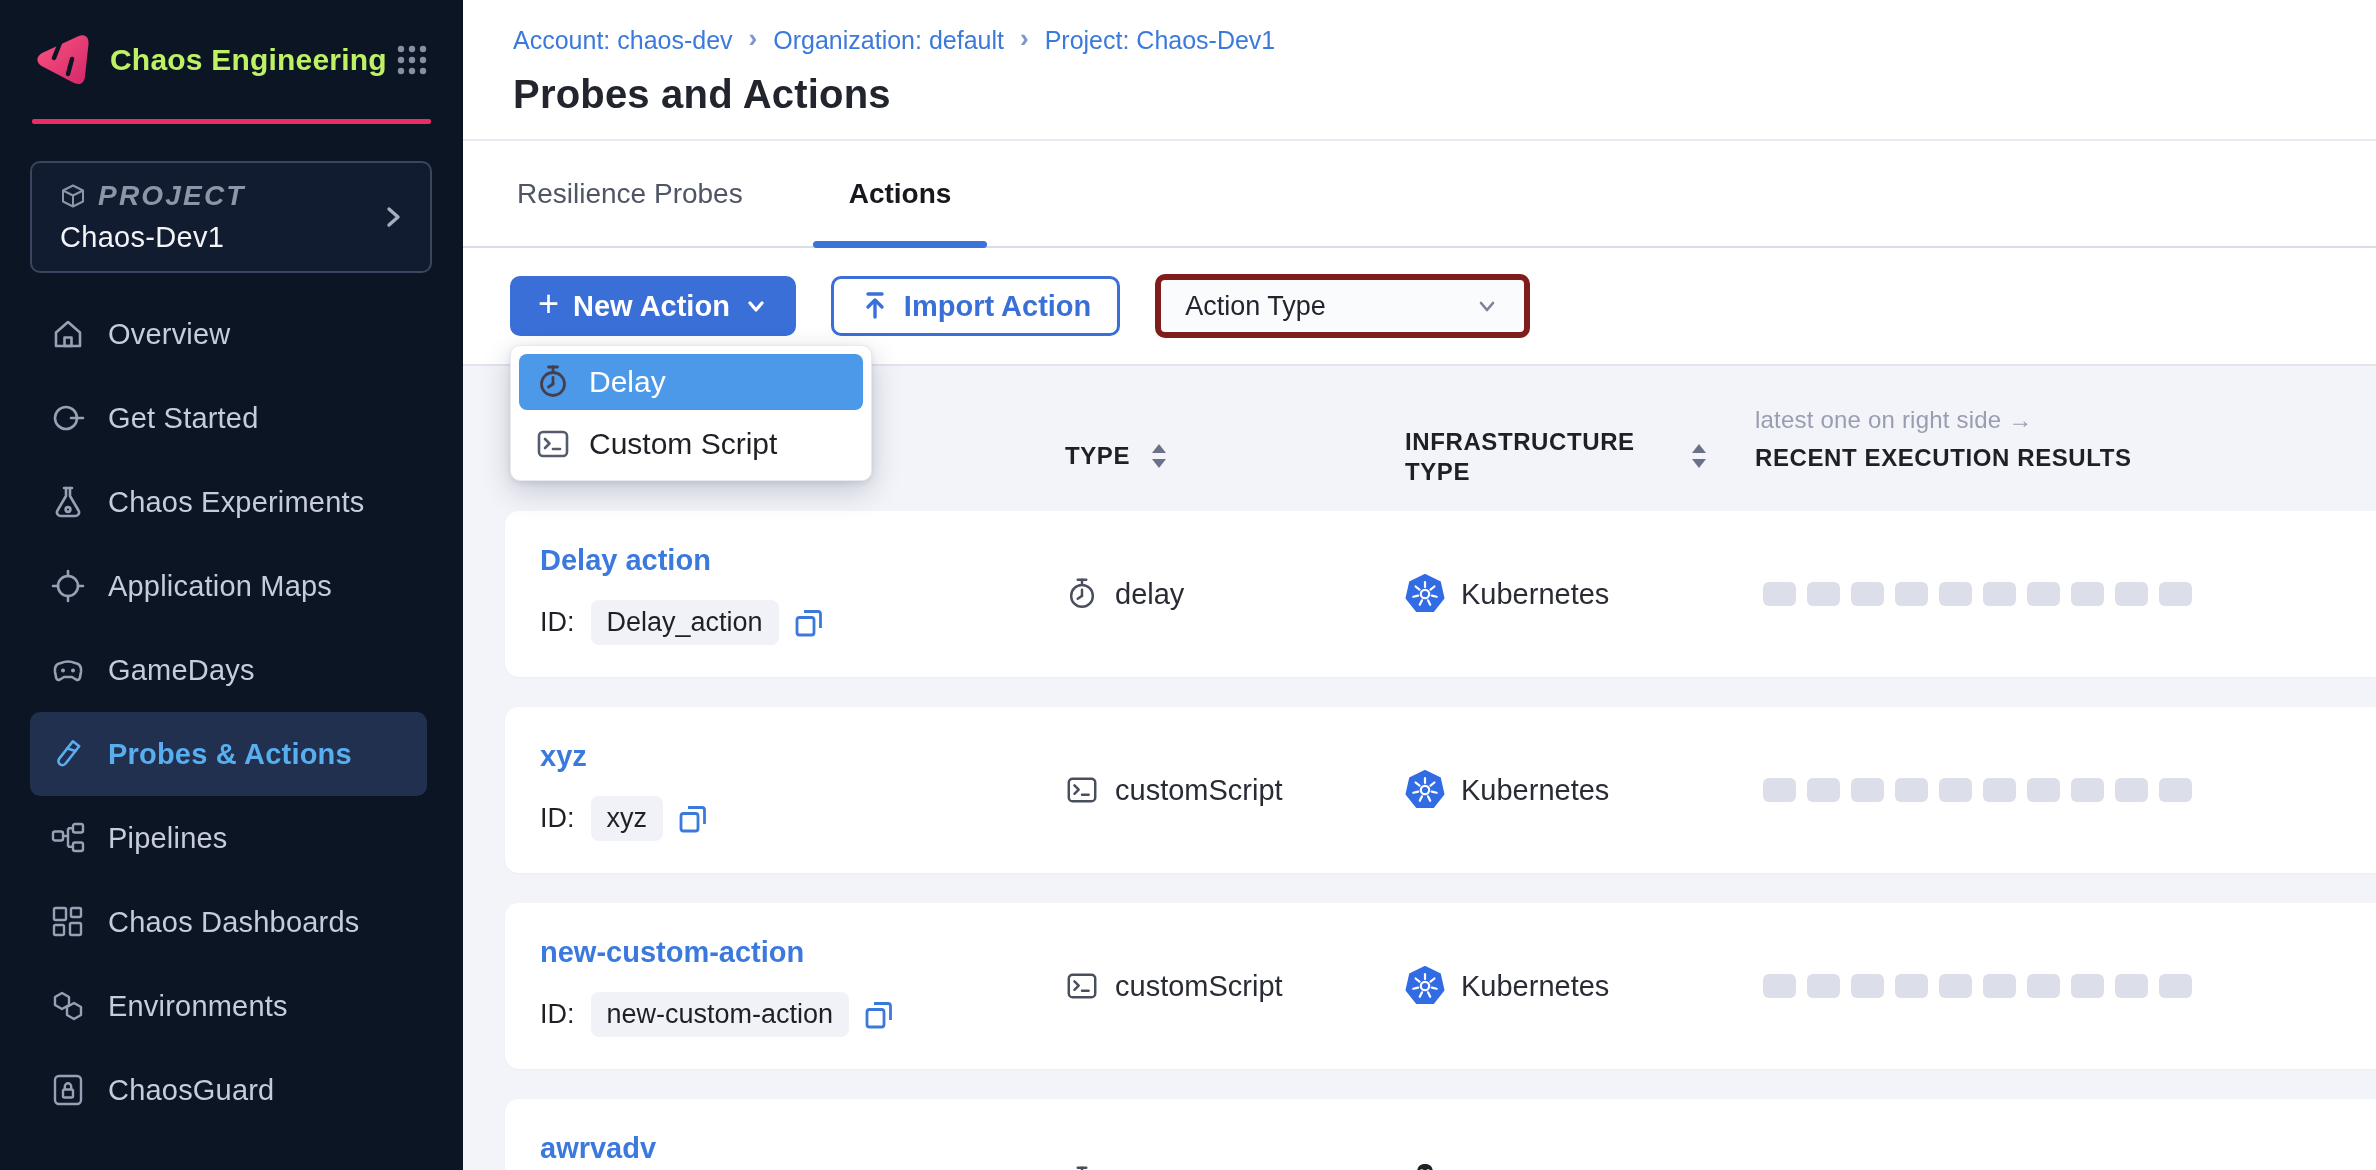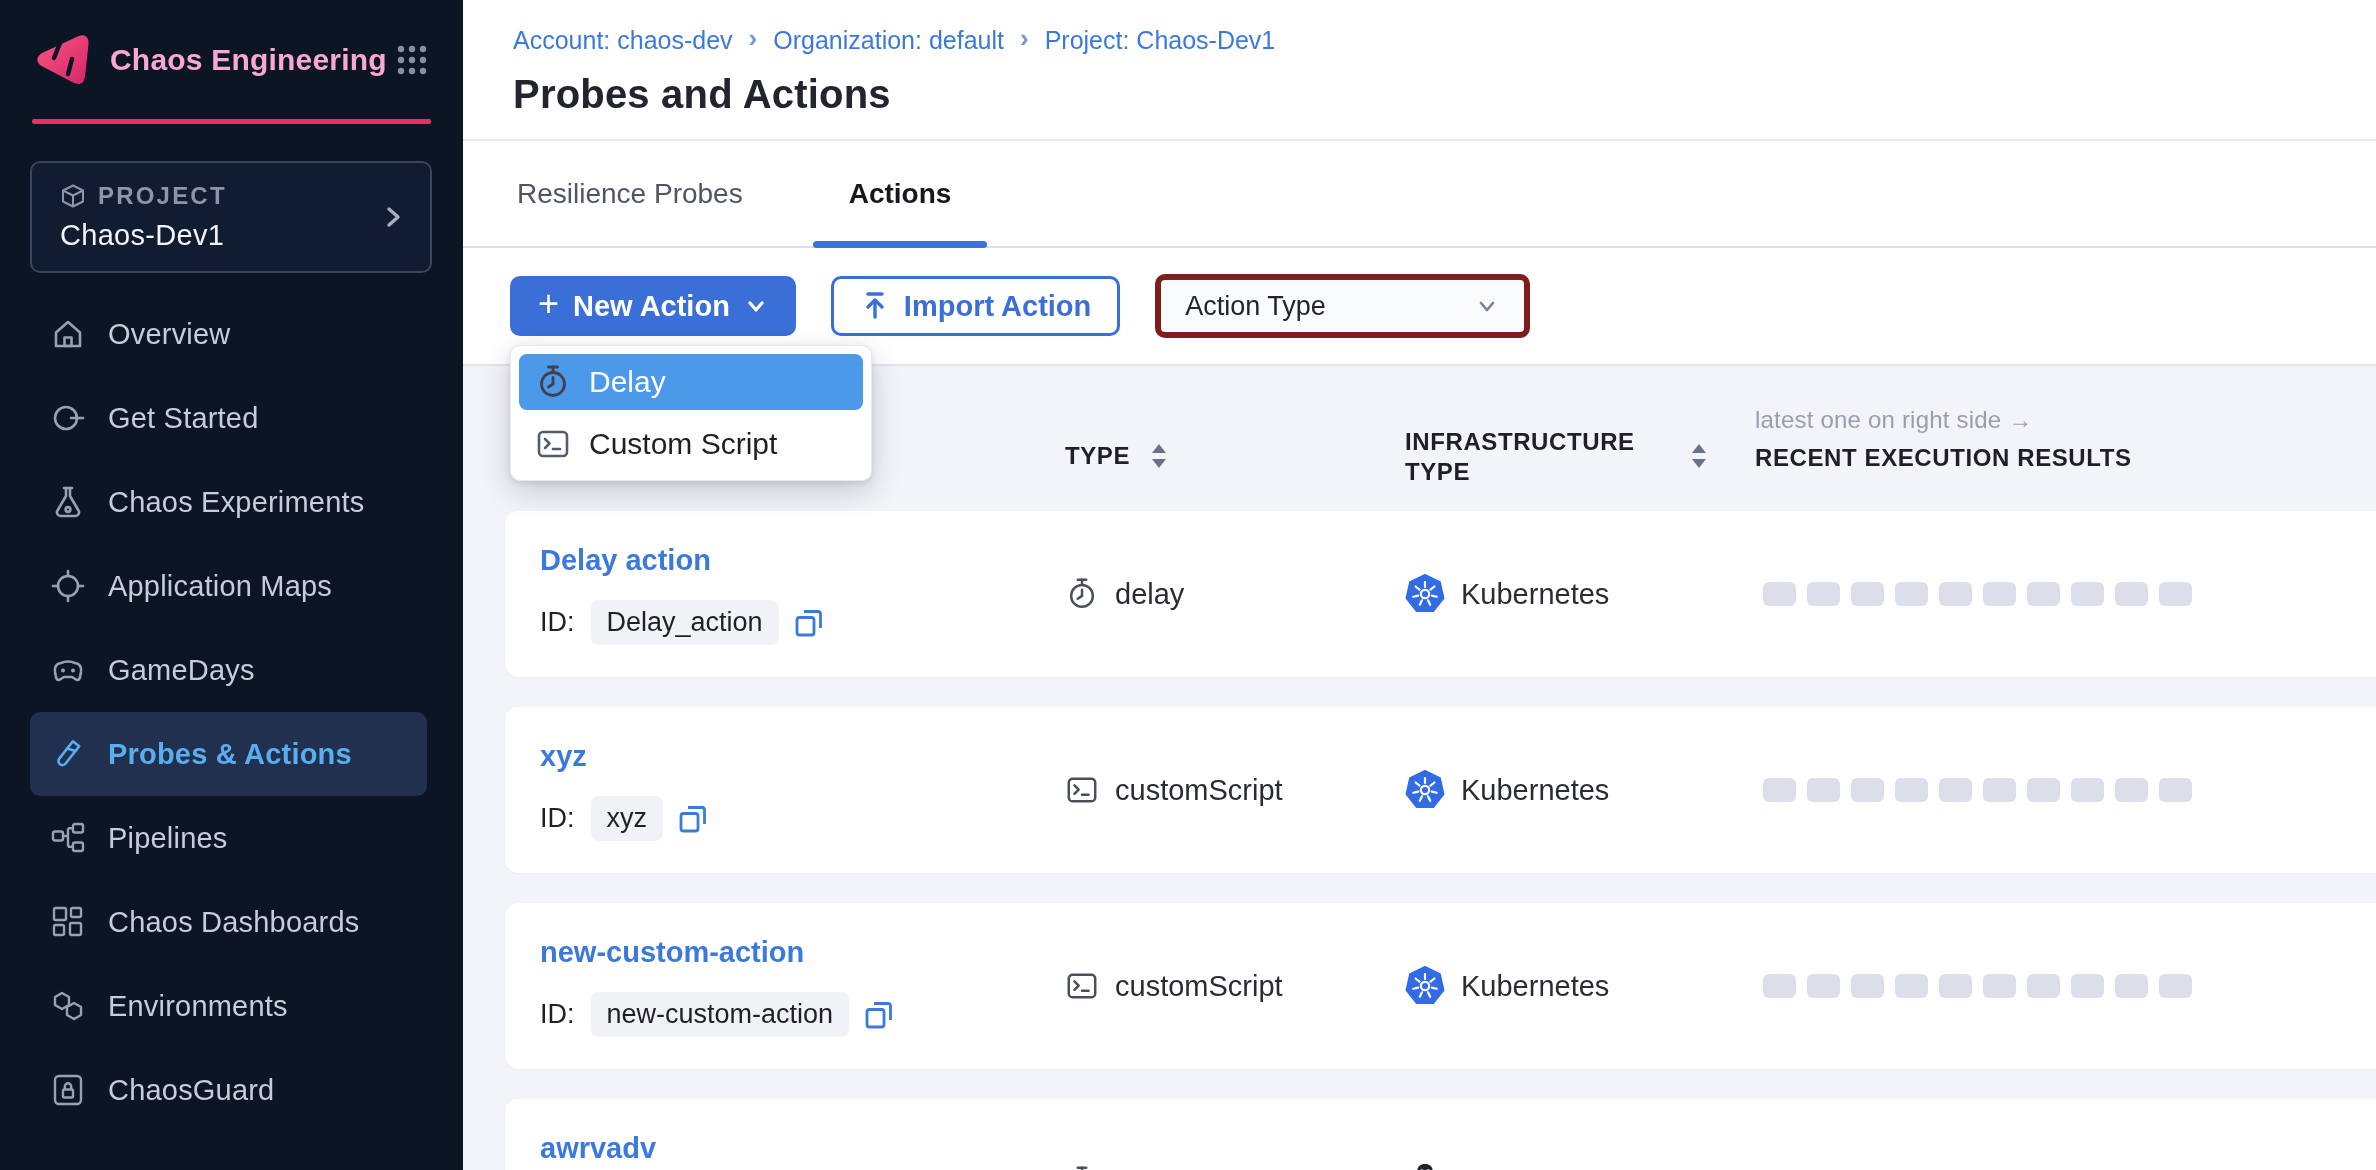--- a/index.html
+++ b/index.html
@@ -5,30 +5,30 @@
   * { margin:0; padding:0; box-sizing:border-box; }
   html,body { width:2376px; height:1170px; overflow:hidden;
     font-family:"Liberation Sans","DejaVu Sans",sans-serif; background:#fff; }
   .app { display:flex; width:100%; height:100%; }
 
   
   .sidebar { width:463px; height:100%; background:#0C1524; flex:none;
     display:flex; flex-direction:column; }
   .side-header { height:119px; display:flex; align-items:center; padding:0 34px; }
   .logo { width:56px; height:58px; flex:none; margin-right:20px; }
-  .app-title { color:#f9a8d4; font-size:30px; font-weight:700; letter-spacing:.2px; }
+  .app-title { color:#bef264; font-size:30px; font-weight:700; letter-spacing:.2px; }
   .grid-icon { margin-left:auto; flex:none; cursor:pointer; }
   .pink-divider { height:5px; margin:0 32px; background:#EC2D62; border-radius:2px; }
 
   .project-card { margin:37px 31px 0 30px; height:112px; background:#111C30;
     border:2px solid #3B455D; border-radius:10px; display:flex; align-items:center;
     padding:0 24px 0 28px; cursor:pointer; }
   .project-info { display:flex; flex-direction:column; }
   .project-label-row { display:flex; align-items:center; gap:12px; }
-  .project-label { color:#8D95A8; font-size:24px; font-weight:700; letter-spacing:2.2px; }
+  .project-label { color:#8D95A8; font-size:28px; font-weight:700; letter-spacing:2.2px;font-style:italic; }
   .project-name { color:#F2F4F8; font-size:29px; margin-top:9px; letter-spacing:.3px; }
   .project-chevron { margin-left:auto; }
 
   .nav { margin-top:19px; display:flex; flex-direction:column; }
   .nav-item { height:84px; margin:0 36px 0 30px; border-radius:10px;
     display:flex; align-items:center; padding-left:20px; cursor:pointer;
     color:#97A0B4; }
   .nav-item .nav-label { color:#C7CCDA; font-size:29px; margin-left:22px; letter-spacing:.2px; }
   .nav-item.active { background:#20304E; color:#58AEEF; }
   .nav-item.active .nav-label { color:#58AEEF; font-weight:600; }

